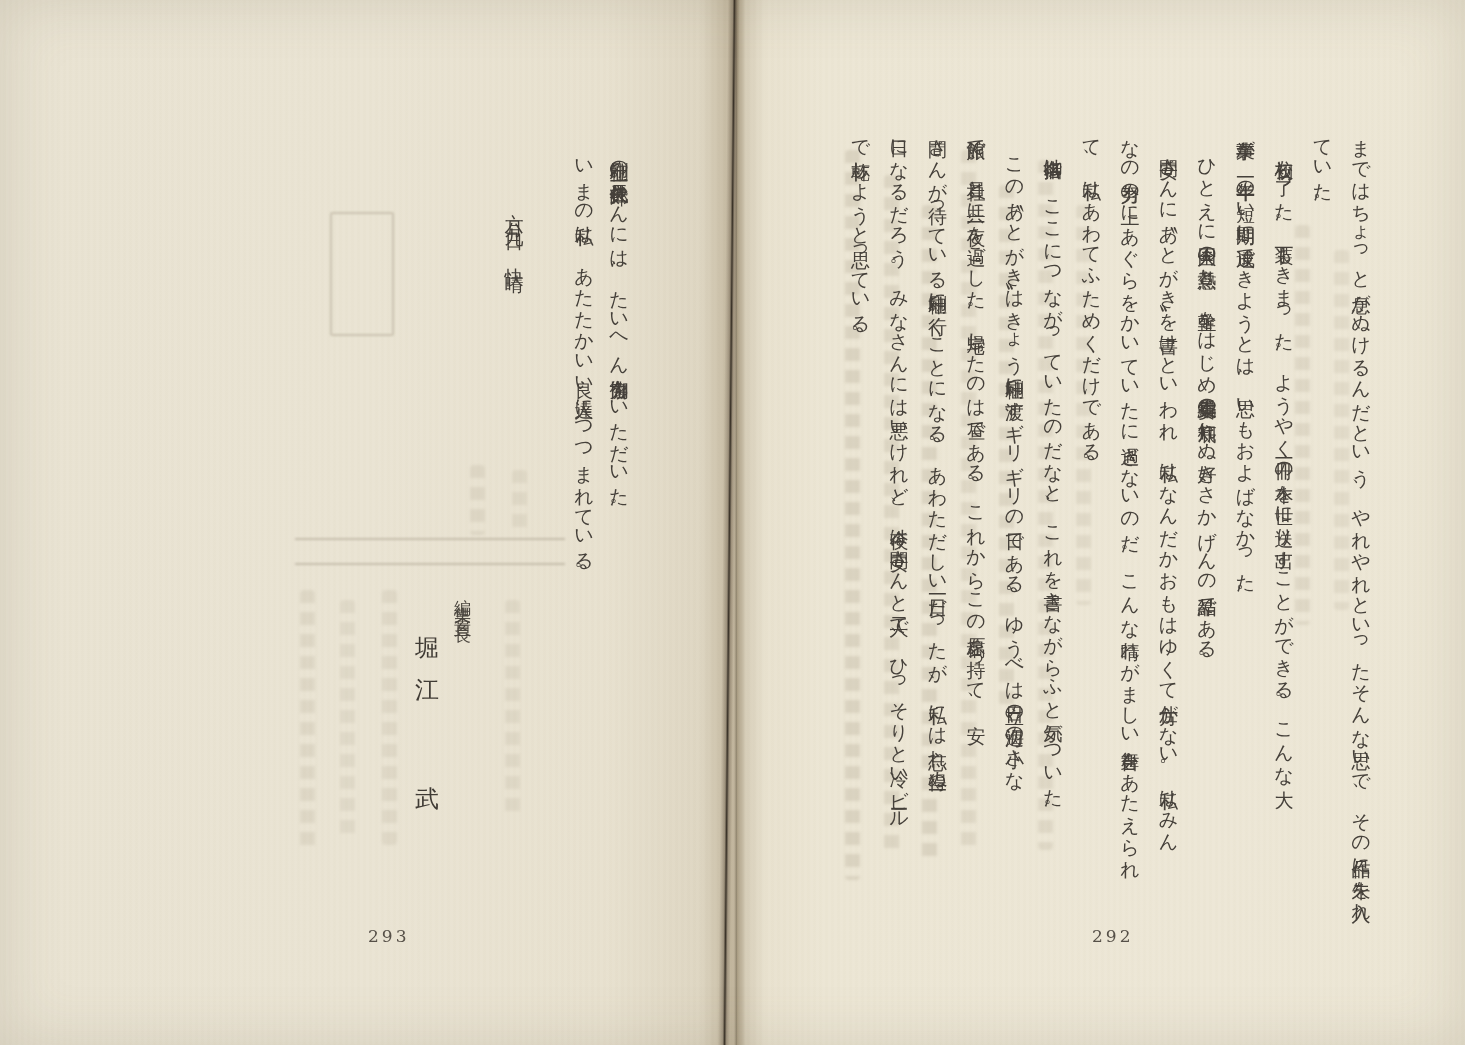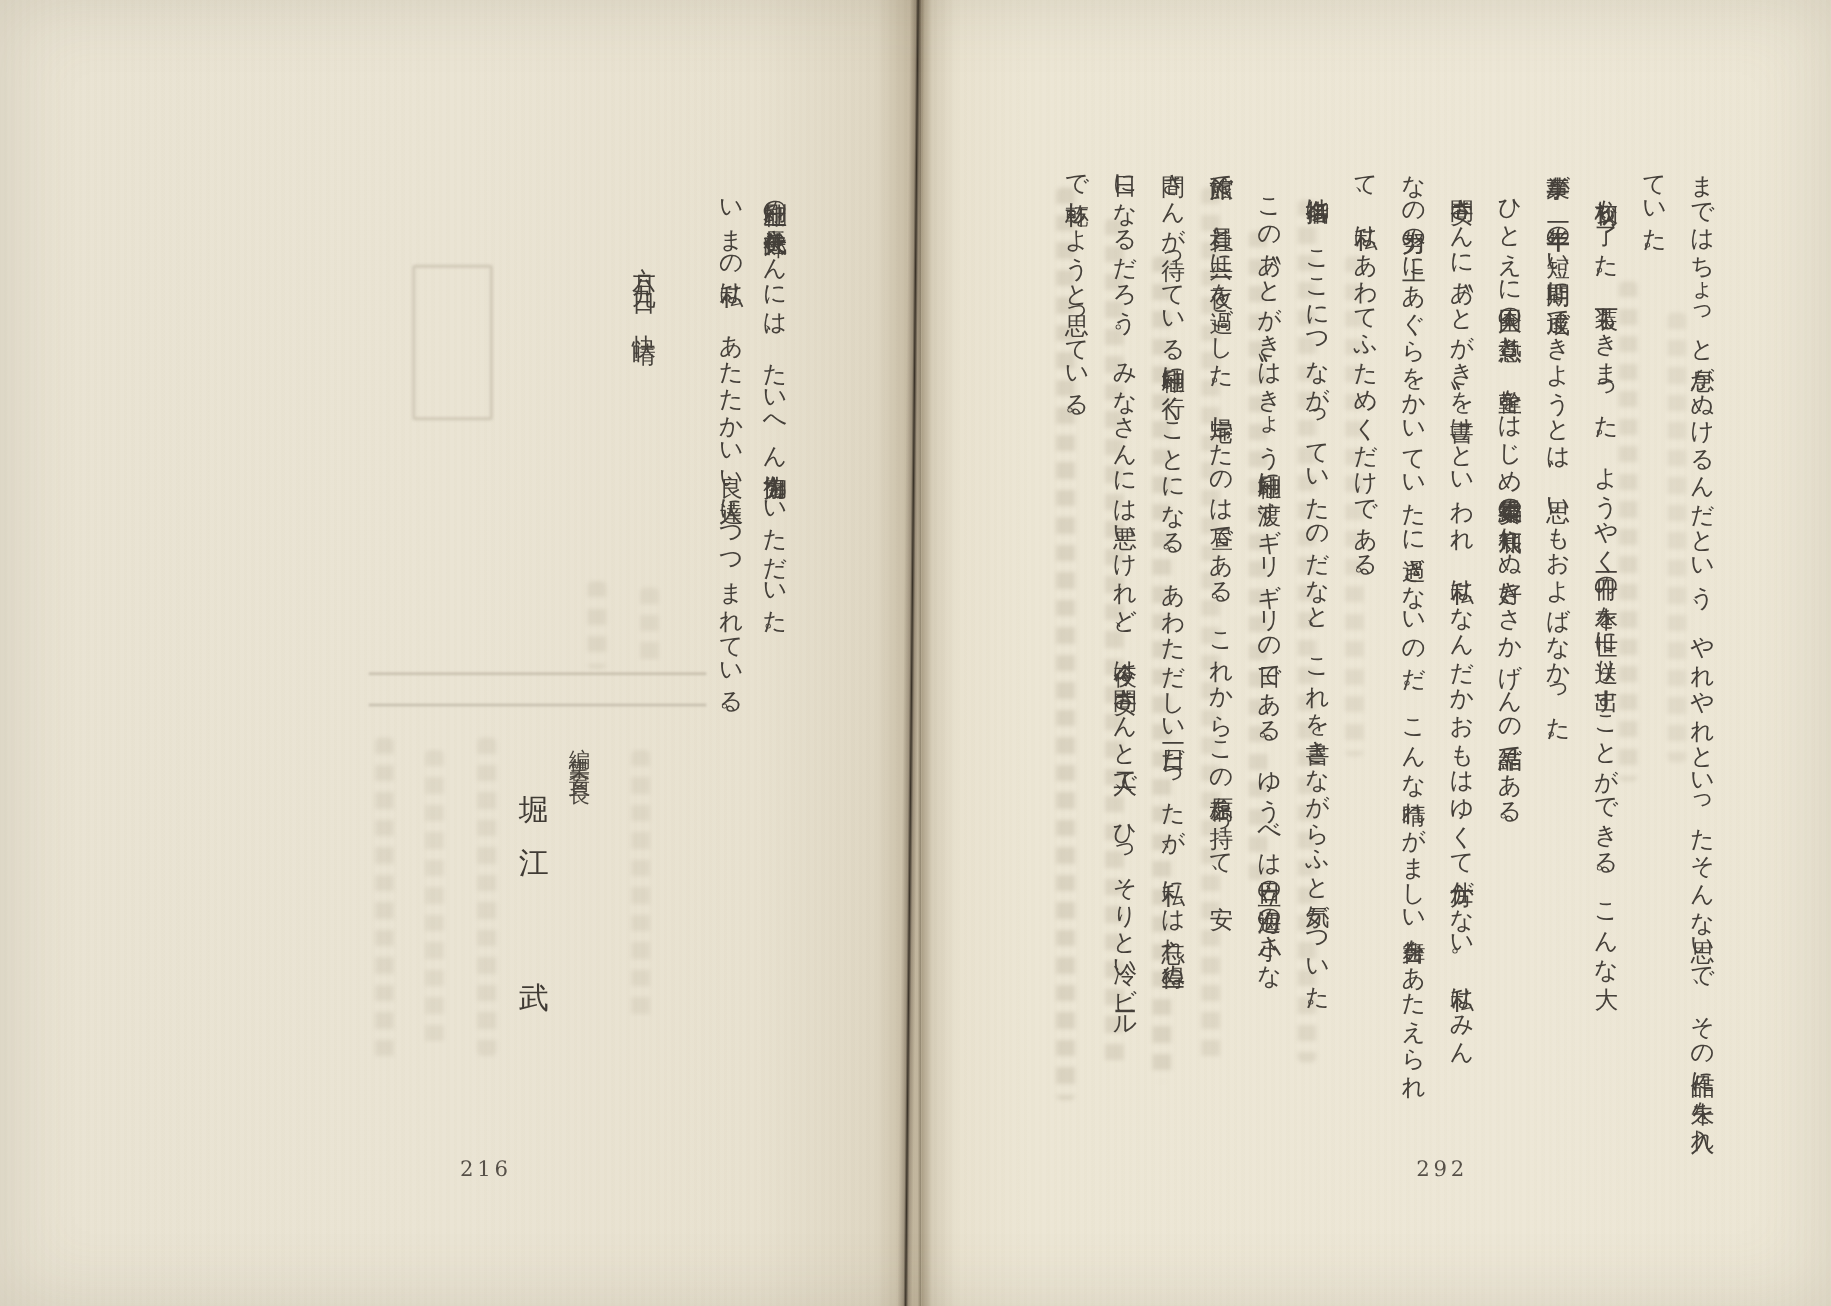--- a/index.html
+++ b/index.html
@@ -45,21 +45,21 @@
     font-size:17px; letter-spacing:7px; color:#4a453e;
   }
   .sig-name {
     position:absolute; left:411px; top:617px; height:260px;
     font-size:24px; letter-spacing:9px; color:#403b35;
   }
   .pagenum {
     position:absolute; font-size:17px; letter-spacing:3px; color:#565048;
   }
   .pagenum.left-pn { left:368px; top:926px; }
-  .pagenum.right-pn { left:1133px; top:926px;text-align:right; }
+  .pagenum.right-pn { left:1092px; top:926px;text-align:right; }
 
   
   .ghost {
     position:absolute; width:15px; filter:blur(1.7px); border-radius:4px;
     background:repeating-linear-gradient(180deg,rgba(165,155,133,0.5) 0 13px,rgba(165,155,133,0) 13px 22px);
   }
   .ghost-box {
     position:absolute; left:330px; top:212px; width:60px; height:120px;
     border:2px solid rgba(175,166,146,0.5); filter:blur(1.2px); border-radius:2px;
   }
@@ -120,18 +120,18 @@
 
   <div class="vtext left-body">
     <div class="vcol">　印刷社の社長矢代一郎さんには、たいへん御協力をいただいた。</div>
     <div class="vcol">　いまの私は、あたたかい良い人達につつまれている。</div>
   </div>
 
   <div class="vtext date-col">六月九日　快晴</div>
   <div class="vtext sig-title">編集委員長</div>
   <div class="vtext sig-name">堀　江　　　武</div>
 
-  <div class="pagenum left-pn">216</div>
+  <div class="pagenum left-pn">293</div>
   <div class="pagenum right-pn">292</div>
 
   <div class="gutter-line"></div>
   <div class="vignette"></div>
 </div>
 
 </body></html>

